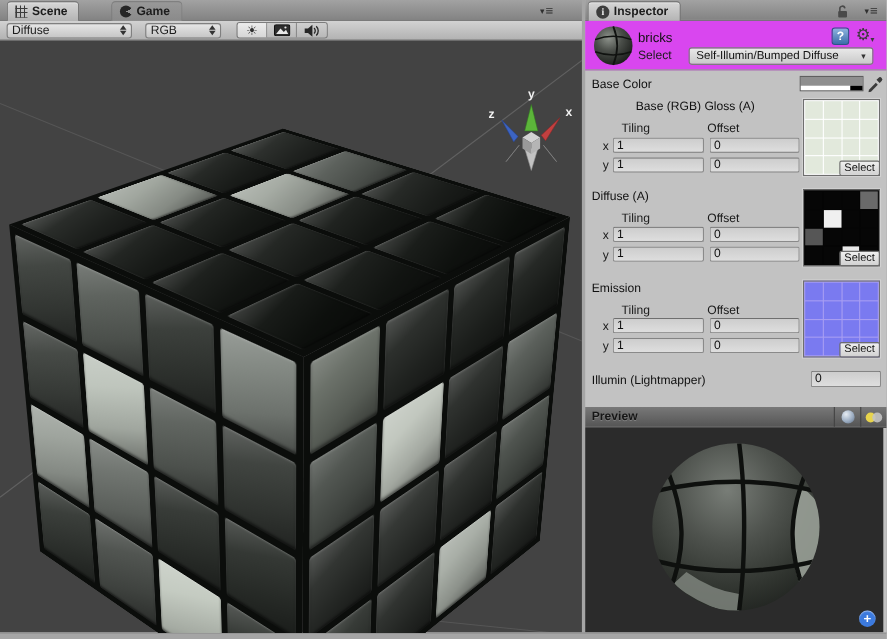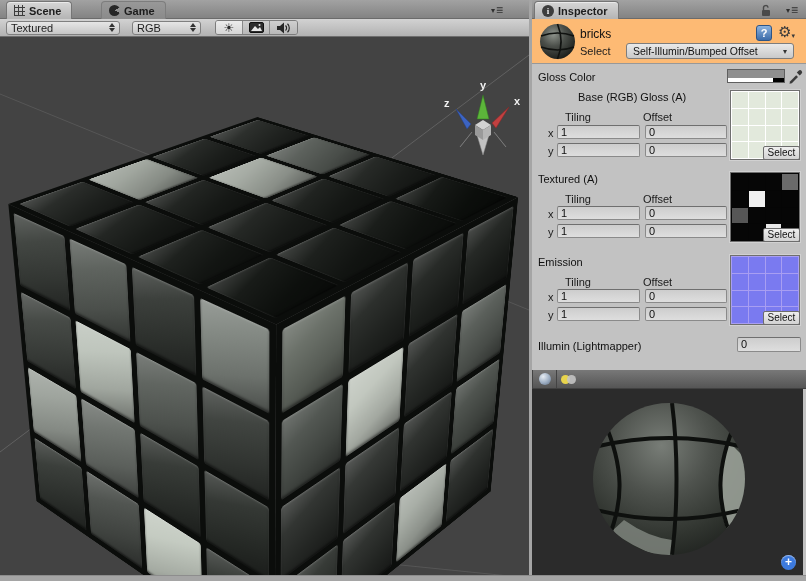--- a/index.html
+++ b/index.html
@@ -65,21 +65,21 @@
   .face-top   { transform:rotateX(90deg) translateZ(170px); }
   .tile { border-radius:3px;
     background-image:linear-gradient(160deg, rgba(255,255,255,.20) 0%, rgba(255,255,255,.04) 30%, rgba(0,0,0,.15) 68%, rgba(0,0,0,.42) 100%);
     box-shadow:inset 0 1px 2px rgba(255,255,255,.22), inset 0 -2px 3px rgba(0,0,0,.55); }
 
   #gizmo { position:absolute; left:438px; top:42px; }
   #gizmo text { font:bold 11px "Liberation Sans", sans-serif; fill:#f2f2f2; }
 
   
   #inspector-panel { position:absolute; left:532px; top:0; width:274px; height:575px; background:#c2c2c2; }
-  #mat-header { position:absolute; left:0; top:19px; width:274px; height:45px; background:#fdba74; border-bottom:1px solid #989898; }
+  #mat-header { position:absolute; left:0; top:19px; width:274px; height:45px; background:#d946ef; border-bottom:1px solid #989898; }
   .mat-sphere { position:absolute; left:7px; top:4px; width:37px; height:37px; }
   .mat-name { position:absolute; left:48px; top:8px; font-size:12px; color:#101010; }
   .shader-label { position:absolute; left:48px; top:26px; color:#1c1c1c; }
   .shader-dd { position:absolute; left:94px; top:24px; width:168px; height:16px;
     background:linear-gradient(#e9e9e9,#c9c9c9); border:1px solid #7d7d7d; border-radius:3px;
     display:flex; align-items:center; justify-content:space-between; padding:0 6px; font-size:10.5px; }
   .shader-dd .caret { font-size:8px; color:#333; }
   .help-icon { position:absolute; left:224px; top:6px; width:16px; height:16px; border-radius:3px;
     background:linear-gradient(#8db3de,#3c6ca9); border:1px solid #2d5485; color:#fff;
     display:flex; align-items:center; justify-content:center; font:bold 11px "Liberation Sans",sans-serif; }
@@ -136,21 +136,21 @@
         <span class="tab-label">Game</span>
       </div>
       <div class="pane-menu" style="right:26px;">
         <span class="caret">▾</span>
           <span class="bars">≡</span>
       </div>
     </div>
 
     <div id="scene-toolbar">
       <div class="dd dd-shading">
-        <span>Textured</span>
+        <span>Diffuse</span>
         <span class="updown">
             <i class="u"></i>
             <i class="d"></i>
           </span>
       </div>
       <div class="dd dd-channels">
         <span>RGB</span>
         <span class="updown">
             <i class="u"></i>
             <i class="d"></i>
@@ -290,31 +290,31 @@
           </radialGradient>
         </defs>
         <circle cx="18.5" cy="18.5" r="17.5" fill="url(#msg)"></circle>
         <path d="M18.5,1 C23,12 23,25 18.5,36" stroke="#101210" stroke-width="1.6" fill="none"></path>
         <path d="M2,13 Q18.5,7 35,13" stroke="#101210" stroke-width="1.4" fill="none"></path>
         <path d="M2,24 Q18.5,30 35,24" stroke="#101210" stroke-width="1.4" fill="none"></path>
       </svg>
       <div class="mat-name">bricks</div>
       <div class="shader-label">Select</div>
       <div class="shader-dd">
-        <span>Self-Illumin/Bumped Offset</span>
+        <span>Self-Illumin/Bumped Diffuse</span>
         <span class="caret">▾</span>
       </div>
       <div class="help-icon">?</div>
       <div class="gear-wrap">
         <span class="g">⚙</span>
         <span class="caret">▾</span>
       </div>
     </div>
 
-    <div class="ins-label" style="left:6px; top:71px;">Gloss Color</div>
+    <div class="ins-label" style="left:6px; top:71px;">Base Color</div>
     <div class="color-swatch">
       <div class="c" style="background-color: rgb(143, 143, 143);"></div>
       <div class="alpha">
           <span class="aw"></span>
           <span class="ab"></span>
         </div>
     </div>
     <svg class="eyedropper" width="15" height="16" viewBox="0 0 15 16">
       <path d="M2,13.5 L8.2,7.3 L10,9.1 L3.8,15.3 L1.5,15.8 Z" fill="#3a3a3a"></path>
       <path d="M8.8,4.6 l2.9,2.9 1.8,-1.8 a2,2 0 0 0 -2.9,-2.9 Z" fill="#3a3a3a"></path>
@@ -342,21 +342,21 @@
         <div style="background-color: rgb(226, 233, 220);"></div>
         <div style="background-color: rgb(226, 233, 220);"></div>
         <div style="background-color: rgb(226, 233, 220);"></div>
         <div style="background-color: rgb(226, 233, 220);"></div>
         <div style="background-color: rgb(226, 233, 220);"></div>
         <div style="background-color: rgb(226, 233, 220);"></div>
         <div style="background-color: rgb(226, 233, 220);"></div>
       </div>
     <div class="select-btn" style="left:231px; top:146px;">Select</div>
 
-    <div class="ins-label" style="left:6px; top:173px;">Textured (A)</div>
+    <div class="ins-label" style="left:6px; top:173px;">Diffuse (A)</div>
     <div class="col-header" style="left:33px; top:193px;">Tiling</div>
     <div class="col-header" style="left:111px; top:193px;">Offset</div>
     <div class="axis-lbl" style="left:16px; top:208px;">x</div>
     <div class="field" style="left:25px; top:206px; width:83px;">1</div>
     <div class="field" style="left:113px; top:206px; width:82px;">0</div>
     <div class="axis-lbl" style="left:16px; top:226px;">y</div>
     <div class="field" style="left:25px; top:224px; width:83px;">1</div>
     <div class="field" style="left:113px; top:224px; width:82px;">0</div>
     <div class="thumb" style="top: 172px; background-color: rgb(5, 5, 5);">
         <div style="background-color: rgb(6, 6, 6);"></div>
@@ -404,20 +404,21 @@
         <div style="background-color: rgb(122, 122, 240);"></div>
         <div style="background-color: rgb(122, 122, 240);"></div>
         <div style="background-color: rgb(122, 122, 240);"></div>
       </div>
     <div class="select-btn" style="left:231px; top:311px;">Select</div>
 
     <div class="ins-label" style="left:6px; top:340px;">Illumin (Lightmapper)</div>
     <div class="field" style="left:205px; top:337px; width:64px; height:15px;">0</div>
 
     <div id="preview-header">
+      <span class="title">Preview</span>
       <div class="pv-btn">
         <span class="pv-ball"></span>
       </div>
       <div class="pv-btn">
         <span class="pv-lights">
             <span class="y"></span>
             <span class="g"></span>
           </span>
       </div>
     </div>

